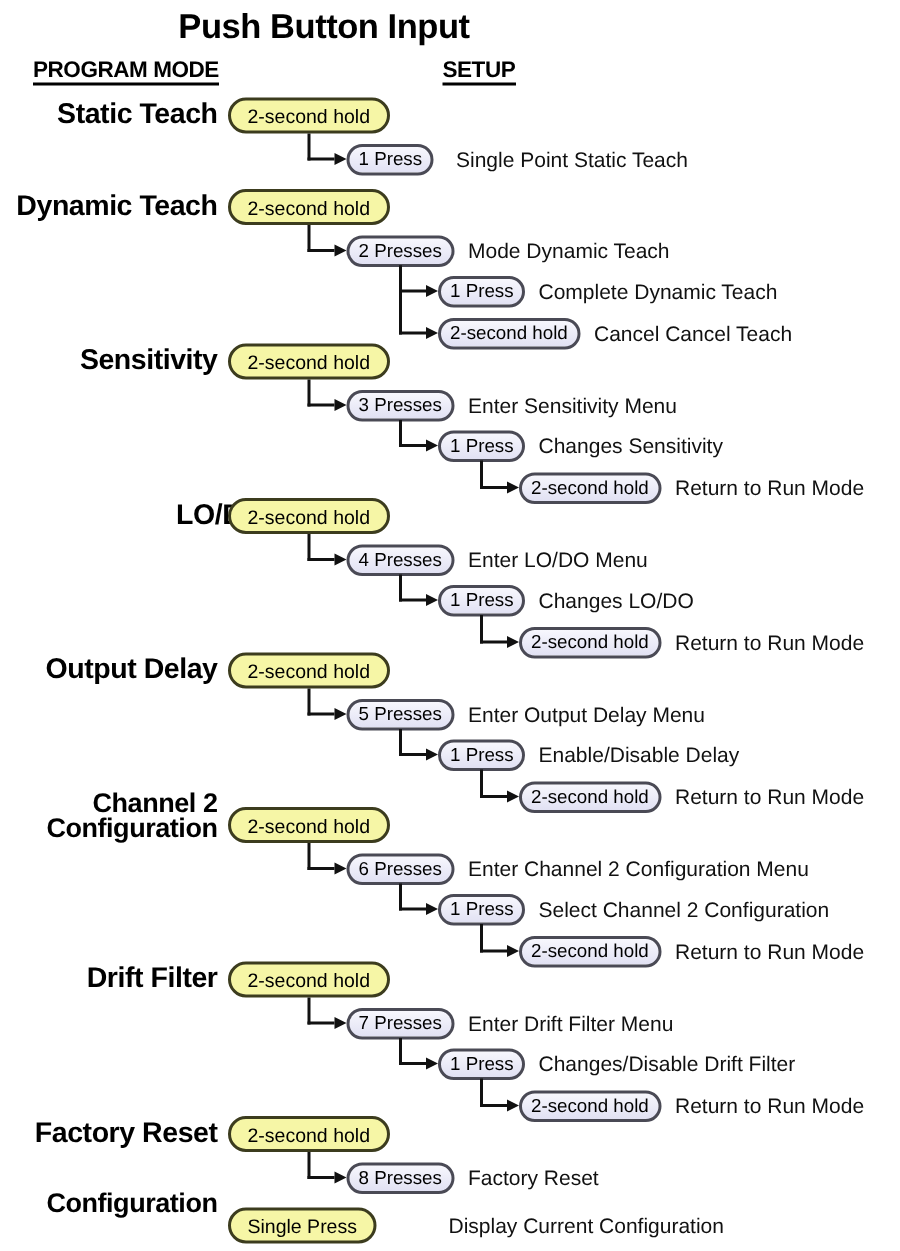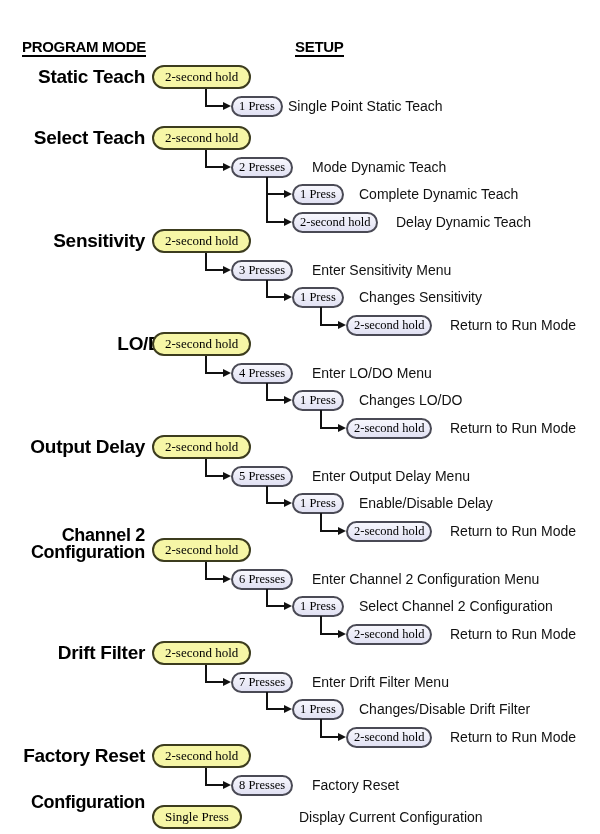--- a/index.html
+++ b/index.html
@@ -13,69 +13,70 @@
               border-bottom:2px solid #000;padding-bottom:0px;letter-spacing:-0.3px;}
   #hdr-program{left:22px;}
   #hdr-setup{left:295px;}
 
   .mode-label{position:absolute;left:0;width:145px;text-align:right;
               font-weight:bold;color:#000;font-size:19px;line-height:26px;
               letter-spacing:-0.3px;white-space:nowrap;}
   .mode-label.two-line{font-size:18px;line-height:17px;}
 
   .pill{position:absolute;display:flex;align-items:center;justify-content:center;
-        box-sizing:border-box;white-space:nowrap;color:#000;font-family:Liberation Serif, serif;}
+        box-sizing:border-box;white-space:nowrap;color:#000;}
   .pill-hold{height:24px;background:var(--hold-fill,#f6f6a6);
              border:2px solid var(--hold-border,#3c3c1e);
              border-radius:13px;font-size:13px;padding:0 11px;}
   .pill-step{height:21px;background:linear-gradient(var(--step-fill-top,#f7f7fd),var(--step-fill-bot,#e1e1f3));
              border:2px solid var(--step-border,#4a4a55);
              border-radius:11px;font-size:12.5px;padding:0 6px;}
 
   .step-desc{position:absolute;font-size:14px;line-height:20px;color:#111;white-space:nowrap;}
 
   .vline,.hline{position:absolute;background:var(--line-color,#111);}
   .vline{width:2px;}
   .hline{height:2px;}
   .arrow{position:absolute;width:0;height:0;
          border-top:4px solid transparent;border-bottom:4px solid transparent;
          border-left:8px solid var(--line-color,#111);}
 </style>
 </head>
 <body>
 
 <div id="canvas">
+  <div class="title">Push Button Input</div>
   <span class="col-header" id="hdr-program">PROGRAM MODE</span>
   <span class="col-header" id="hdr-setup">SETUP</span>
   <div id="diagram">
       <div class="mode-label" style="top: 64px;">
         <div>Static Teach</div>
       </div>
       <div class="pill pill-hold" style="left: 152px; top: 65px;">2-second hold</div>
       <div class="pill pill-step" style="left: 231px; top: 95.5px;">1 Press</div>
-      <div class="step-desc" style="left: 288px; top: 96px;">Single Point Static Teach</div>
+      <div class="step-desc" style="left: 304px; top: 96px;">Single Point Static Teach</div>
       <div class="vline" style="left: 205px; top: 89px; height: 18px;"></div>
       <div class="hline" style="left: 205px; top: 105px; width: 18px;"></div>
       <div class="arrow" style="left: 223px; top: 102px;"></div>
       <div class="mode-label" style="top: 125px;">
-        <div>Select Teach</div>
+        <div>Dynamic Teach</div>
       </div>
       <div class="pill pill-hold" style="left: 152px; top: 126px;">2-second hold</div>
       <div class="pill pill-step" style="left: 231px; top: 156.5px;">2 Presses</div>
       <div class="step-desc" style="left: 312px; top: 157px;">Mode Dynamic Teach</div>
       <div class="vline" style="left: 205px; top: 150px; height: 18px;"></div>
       <div class="hline" style="left: 205px; top: 166px; width: 18px;"></div>
       <div class="arrow" style="left: 223px; top: 163px;"></div>
       <div class="pill pill-step" style="left: 292px; top: 183.5px;">1 Press</div>
       <div class="step-desc" style="left: 359px; top: 184px;">Complete Dynamic Teach</div>
       <div class="vline" style="left: 266px; top: 177px; height: 18px;"></div>
       <div class="hline" style="left: 266px; top: 193px; width: 18px;"></div>
       <div class="arrow" style="left: 284px; top: 190px;"></div>
       <div class="pill pill-step" style="left: 292px; top: 211.5px;">2-second hold</div>
-      <div class="step-desc" style="left: 396px; top: 212px;">Delay Dynamic Teach</div>
+      <div class="step-desc" style="left: 396px; top: 212px;">Cancel Cancel Teach</div>
       <div class="vline" style="left: 266px; top: 177px; height: 46px;"></div>
       <div class="hline" style="left: 266px; top: 221px; width: 18px;"></div>
       <div class="arrow" style="left: 284px; top: 218px;"></div>
       <div class="mode-label" style="top: 228px;">
         <div>Sensitivity</div>
       </div>
       <div class="pill pill-hold" style="left: 152px; top: 229px;">2-second hold</div>
       <div class="pill pill-step" style="left: 231px; top: 259.5px;">3 Presses</div>
       <div class="step-desc" style="left: 312px; top: 260px;">Enter Sensitivity Menu</div>
       <div class="vline" style="left: 205px; top: 253px; height: 18px;"></div>

